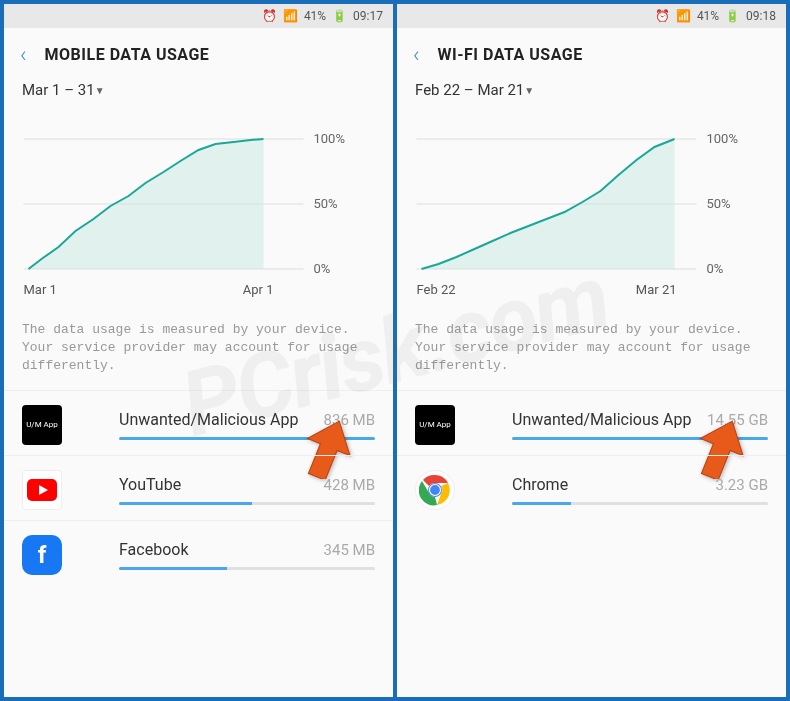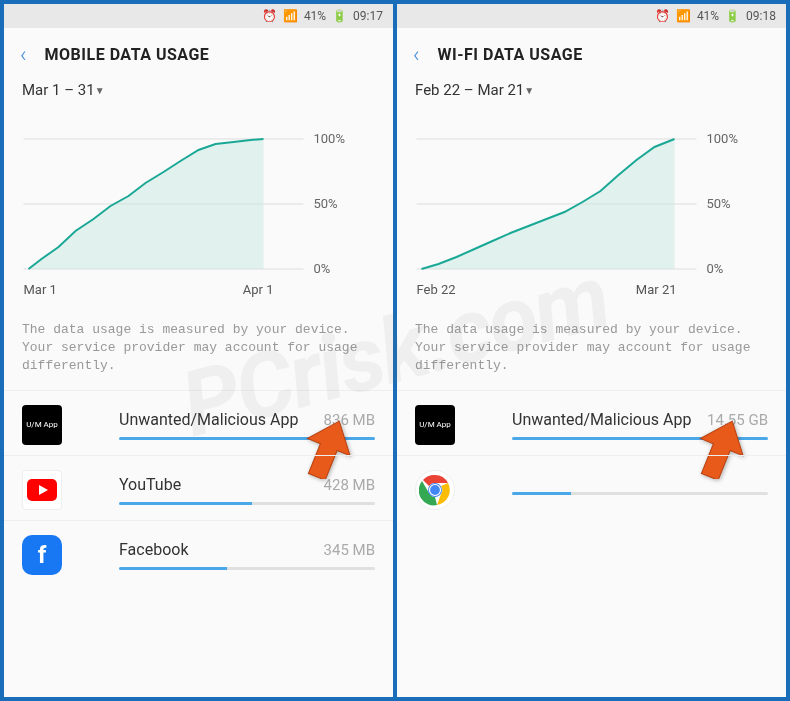--- a/index.html
+++ b/index.html
@@ -280,20 +280,24 @@
         <svg class="chrome-svg" viewBox="0 0 32 32">
           <circle cx="16" cy="16" r="15" fill="#fff"></circle>
           <path d="M 16 1 A 15 15 0 0 1 29 9 L 16 9 A 7 7 0 0 0 10 12 L 4 6 A 15 15 0 0 1 16 1" fill="#ea4335"></path>
           <path d="M 29 9 A 15 15 0 0 1 18 31 L 22 20 A 7 7 0 0 0 22 12 L 29 9" fill="#fbbc05"></path>
           <path d="M 18 31 A 15 15 0 0 1 3 7 L 10 19 A 7 7 0 0 0 16 23 L 18 31" fill="#34a853"></path>
           <circle cx="16" cy="16" r="7" fill="#4285f4"></circle>
           <circle cx="16" cy="16" r="5.5" fill="#4285f4" stroke="#fff" stroke-width="1.2"></circle>
         </svg>
       </div>
       <div class="app-meta">
+        <div class="app-top">
+          <span class="app-name">Chrome</span>
+          <span class="app-size">3.23 GB</span>
+        </div>
         <div class="app-bar">
             <div class="app-bar-fill" style="width:23%"></div>
           </div>
       </div>
     </div>
   </div>
 </div>
 
 <div class="watermark">PCrisk.com</div>
 

